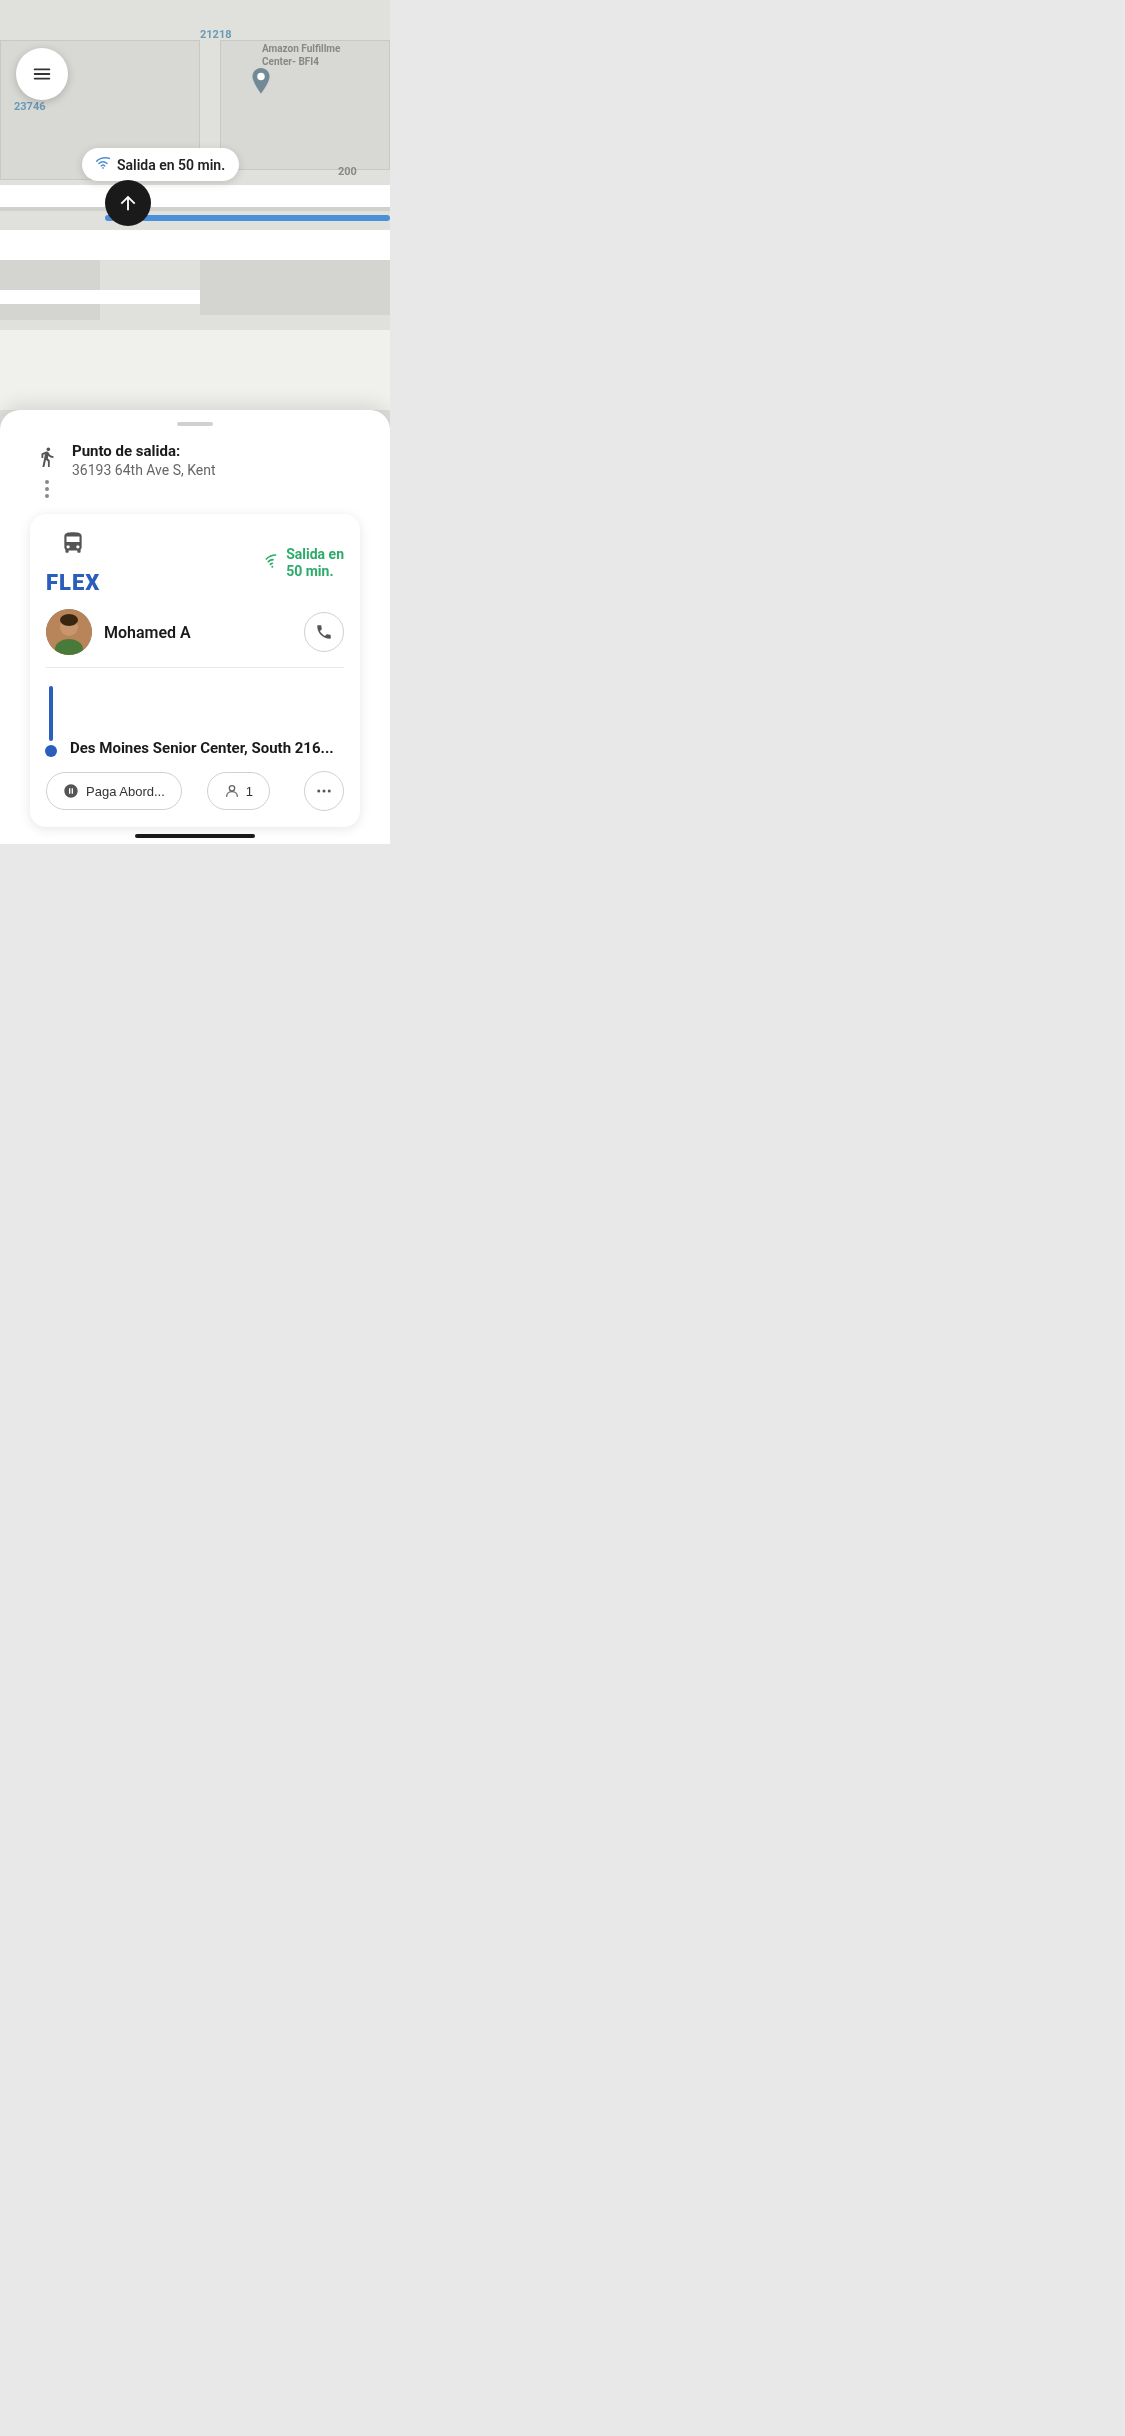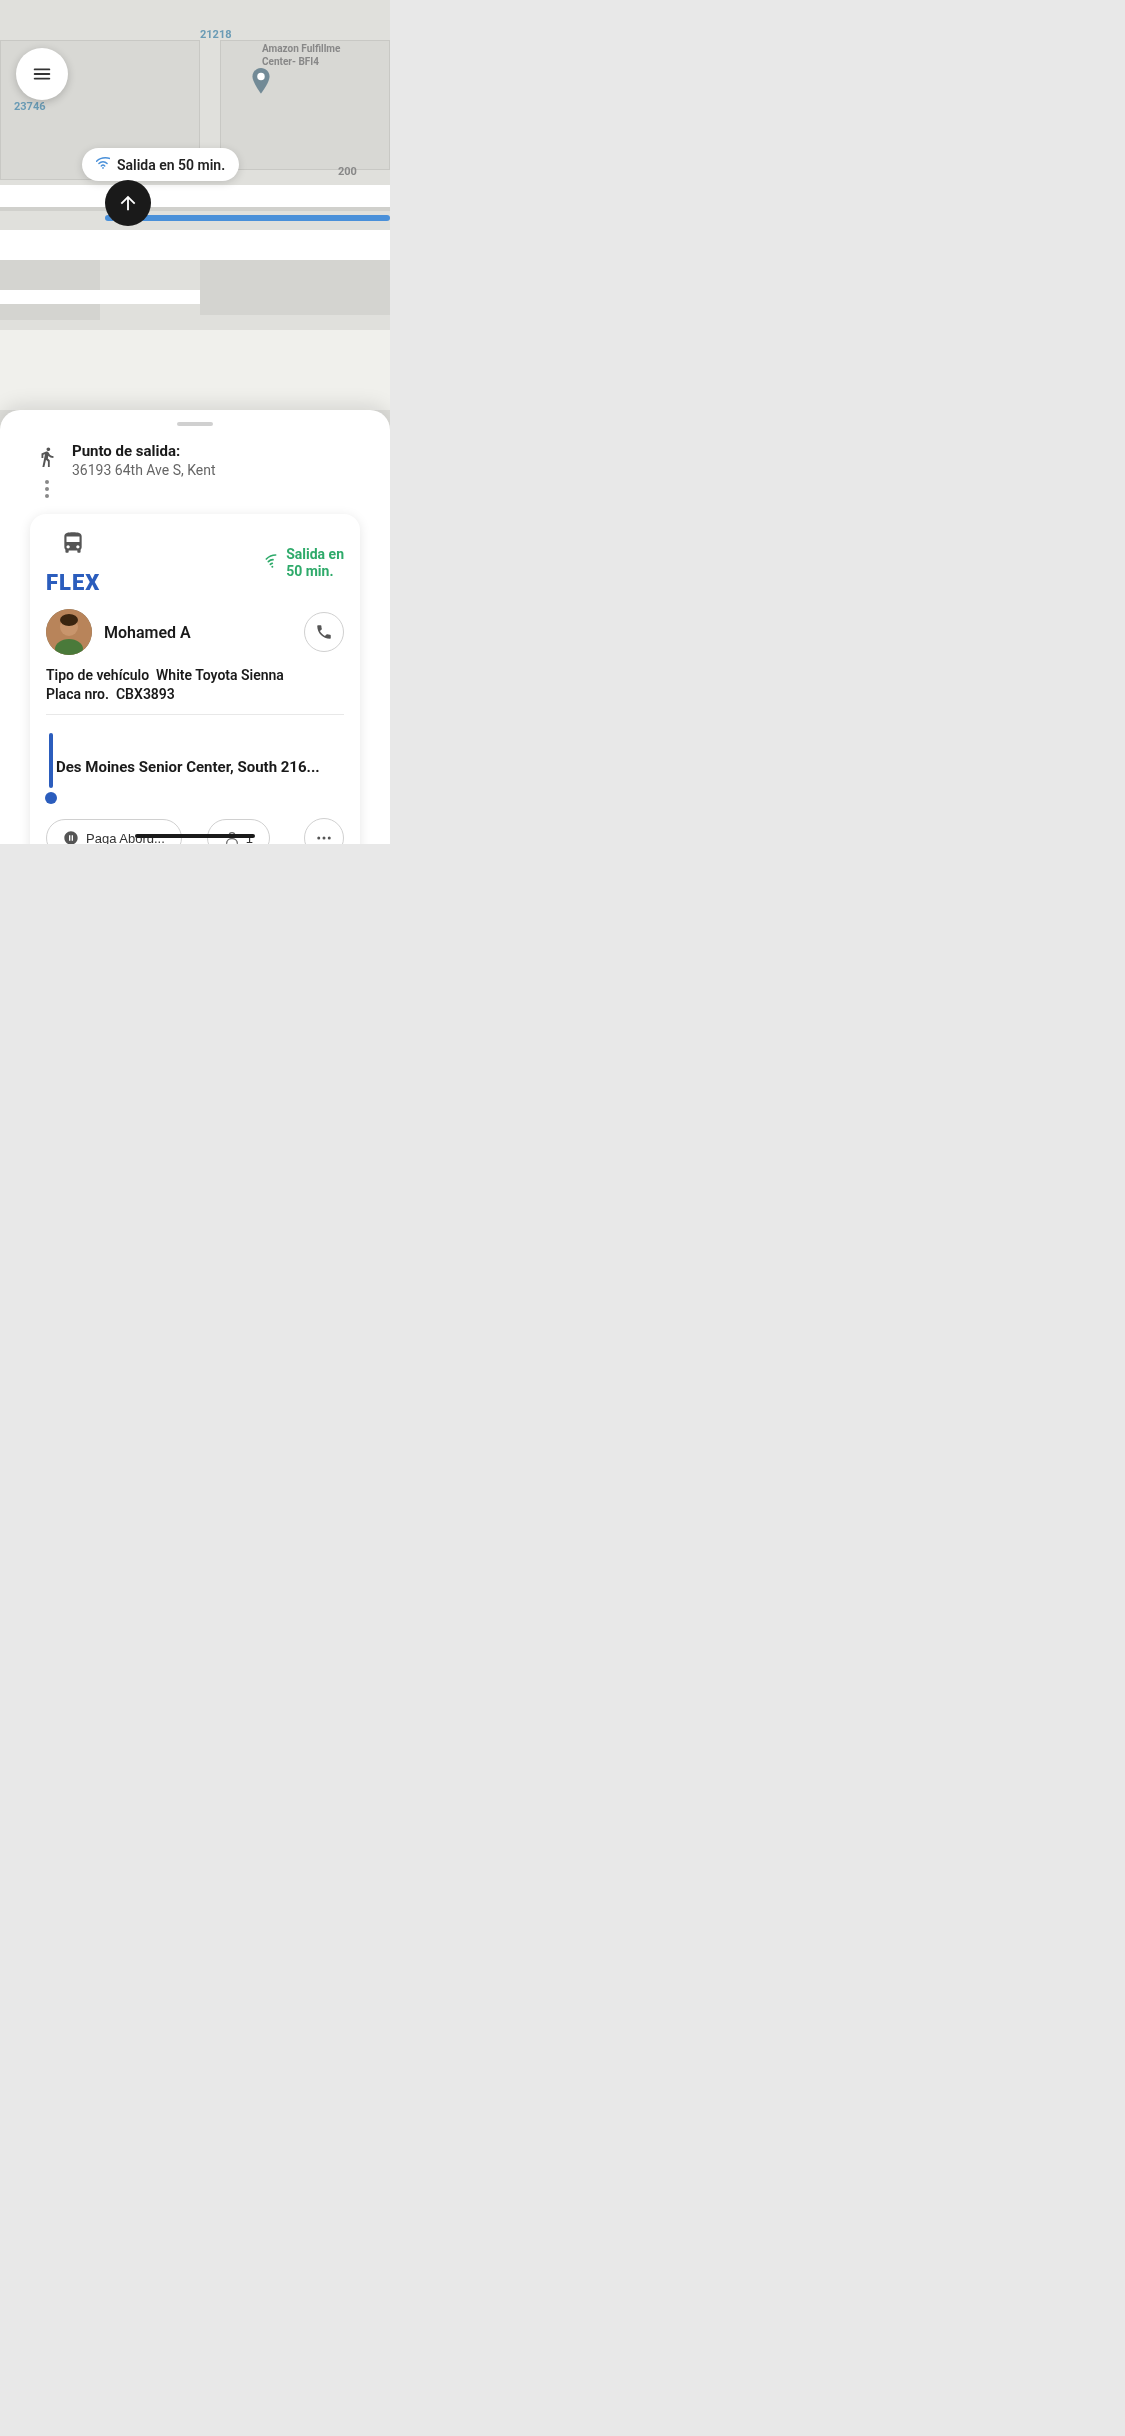--- a/index.html
+++ b/index.html
@@ -444,21 +444,22 @@
     
     .divider {
       height: 1px;
       background: #e8e8e8;
       margin: 12px 0;
     }
 
     
     .route-row {
       display: flex;
-      align-items: center;
+      gap: 14px;
+      align-items: flex-end;
     }
     .route-line-col {
       display: flex;
       flex-direction: column;
       align-items: center;
       width: 10px;
       padding-top: 6px;
     }
     .route-line {
       width: 4px;
@@ -677,30 +678,20 @@
         </svg>
       </div>
       <div class="driver-name">Mohamed A</div>
       <div class="call-btn">
         <svg viewBox="0 0 24 24" xmlns="http://www.w3.org/2000/svg">
           <path d="M6.6 10.8c1.4 2.8 3.8 5.1 6.6 6.6l2.2-2.2c.3-.3.7-.4 1-.2 1.1.4 2.3.6 3.6.6.6 0 1 .4 1 1V20c0 .6-.4 1-1 1-9.4 0-17-7.6-17-17 0-.6.4-1 1-1h3.5c.6 0 1 .4 1 1 0 1.3.2 2.5.6 3.6.1.3 0 .7-.2 1l-2.3 2.2z" fill="#555"></path>
         </svg>
       </div>
     </div>
 
-    <div class="vehicle-info">
-      <div class="vehicle-type-row">
-        <span>Tipo de vehículo</span>
-        &nbsp;<span>White Toyota Sienna</span>
-      </div>
-      <div class="plate-row">
-        <span>Placa nro.</span>
-        &nbsp;<span>CBX3893</span>
-      </div>
-    </div>
 
     <div class="divider"></div>
 
     <div class="route-row">
       <div class="route-line-col">
         <div class="route-line"></div>
         <div class="route-circle"></div>
       </div>
       <div class="destination-text">Des Moines Senior Center, South 216...</div>
     </div>

